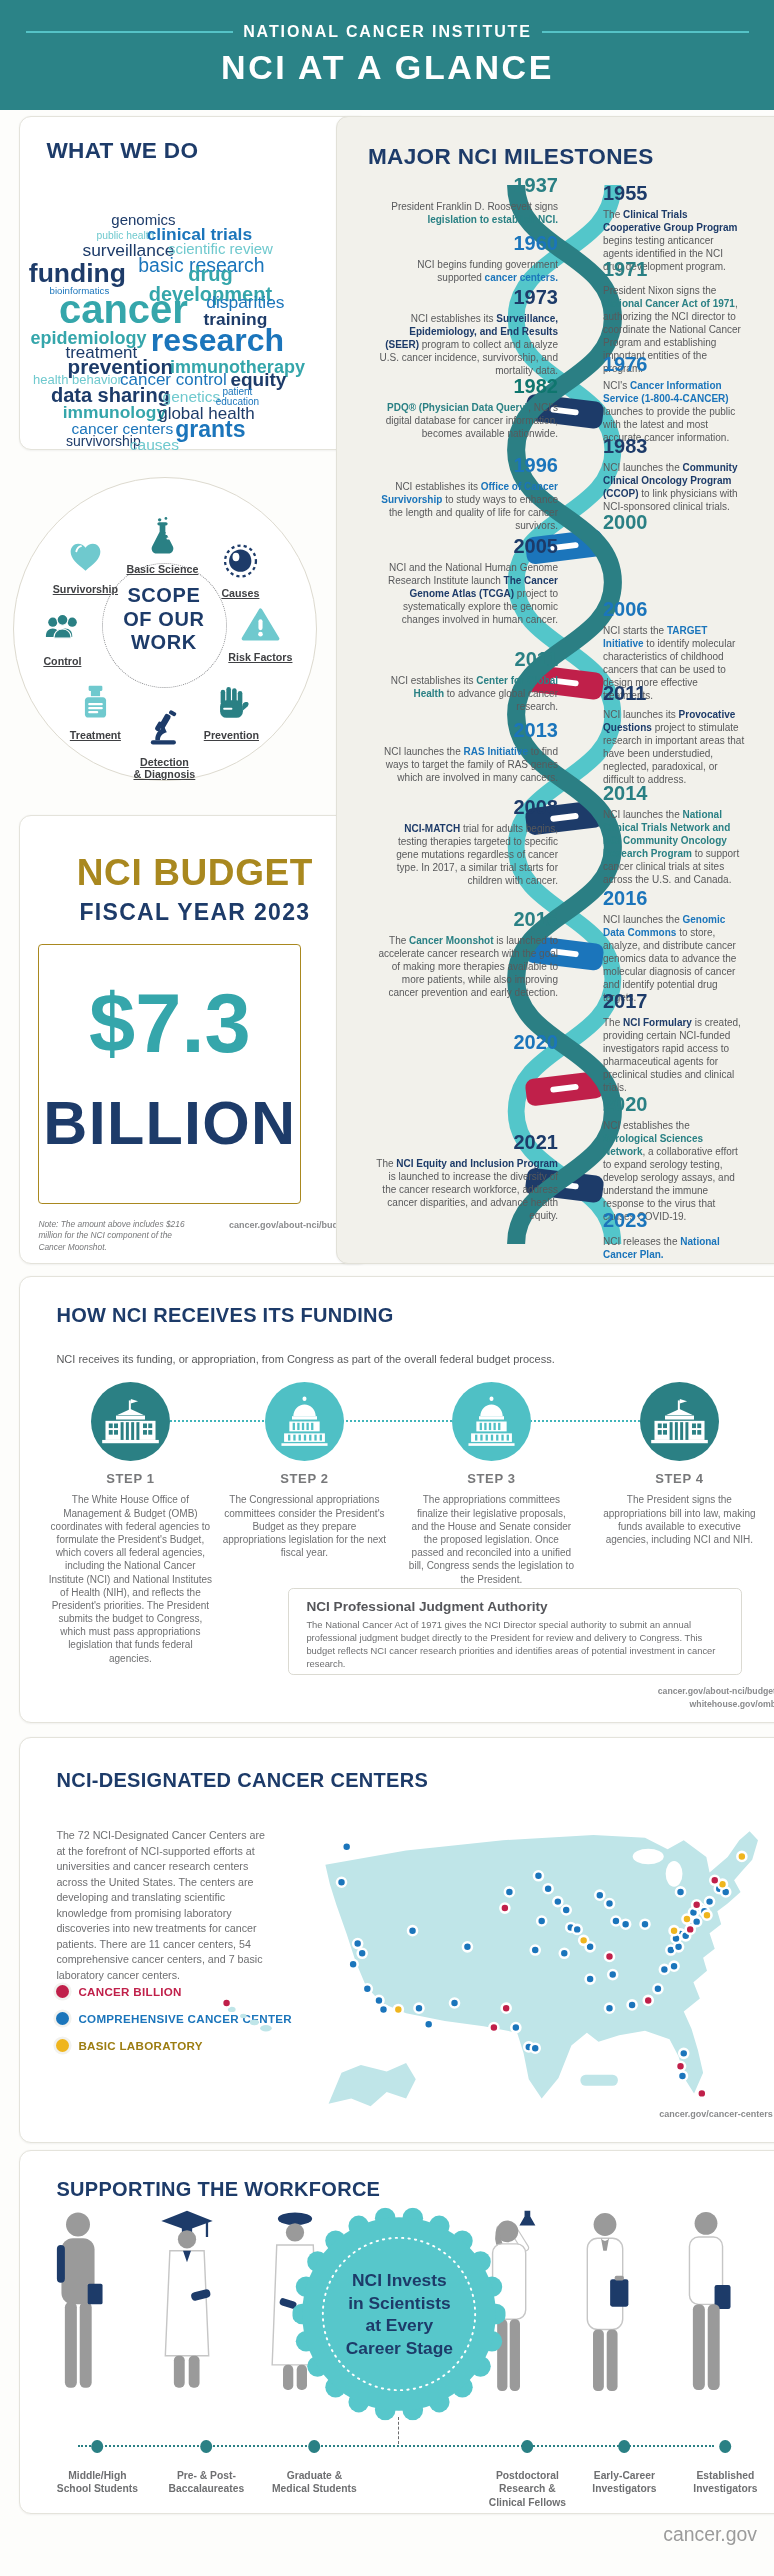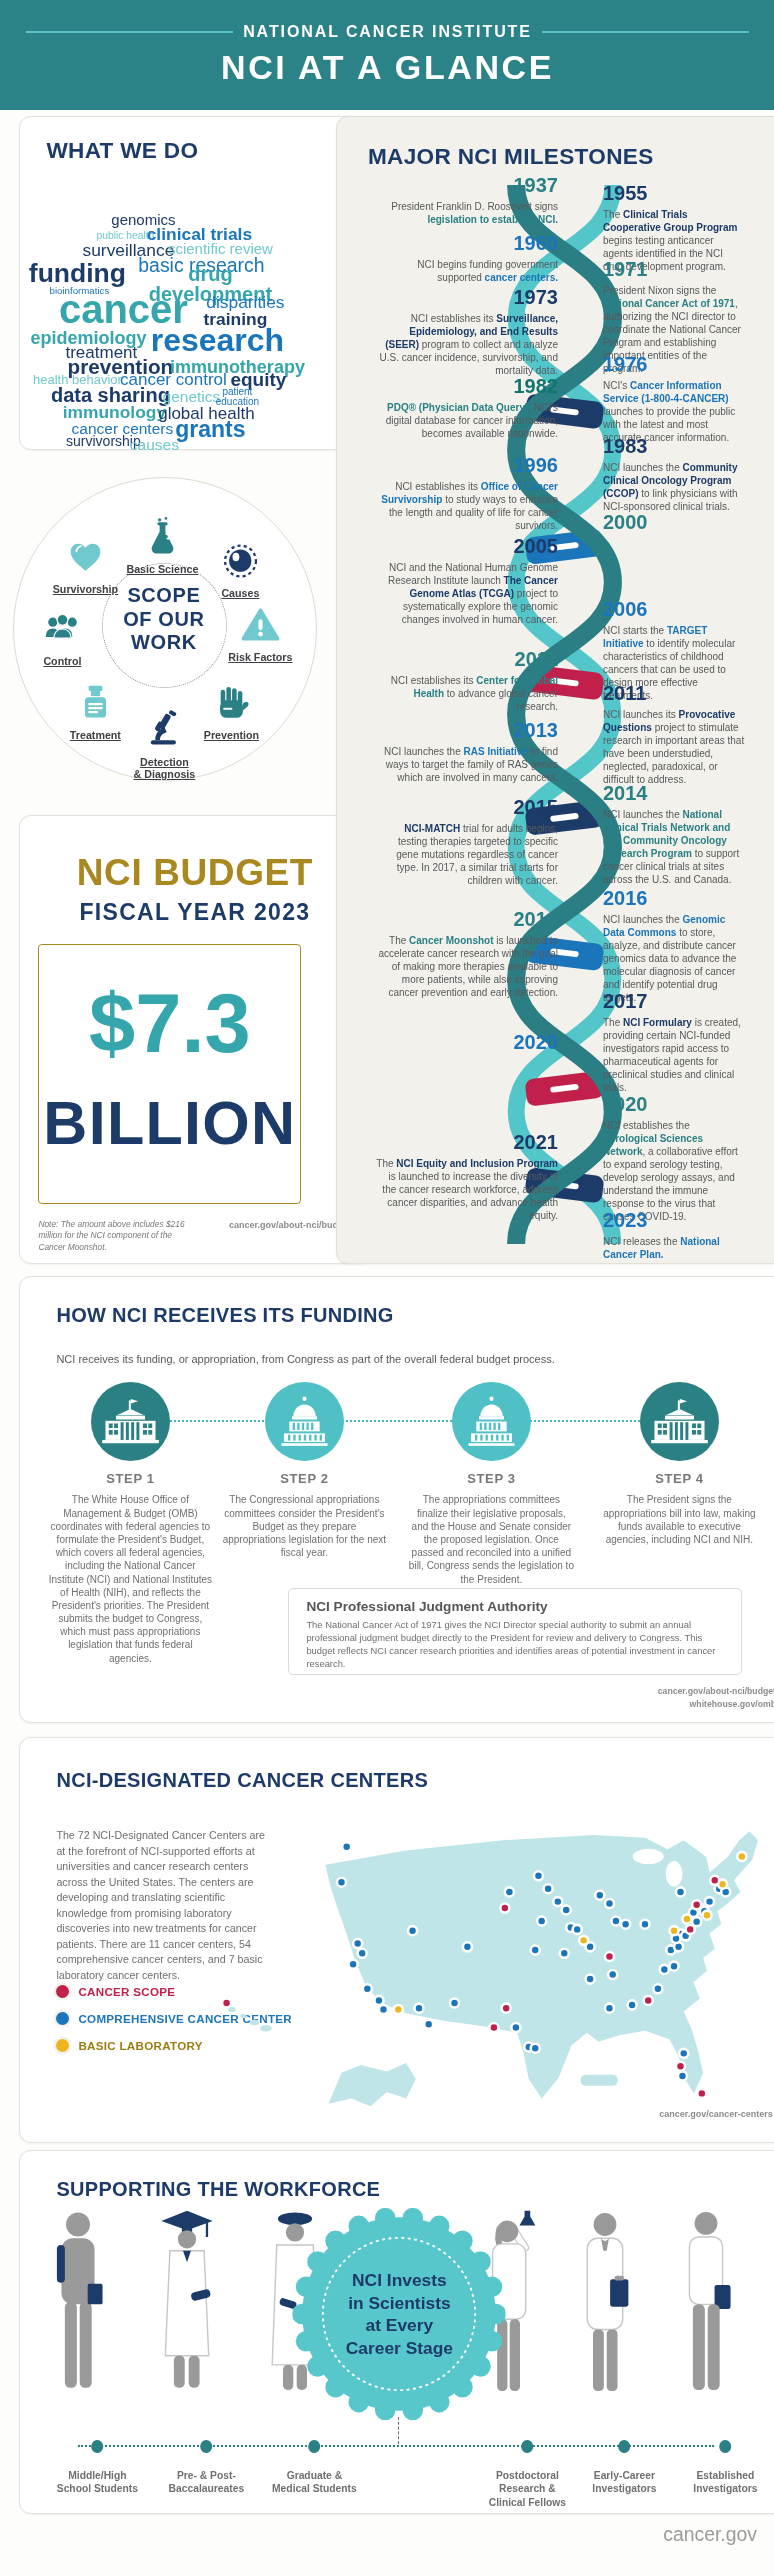--- a/index.html
+++ b/index.html
@@ -280,21 +280,21 @@
         </div>
         <div class="ms-item ms-left" style="top: 531px;">
           <h3 style="color: rgb(42, 128, 132);">2011</h3>
           <p>NCI establishes its <b class="hl" style="color: rgb(42, 128, 132);">Center for Global Health</b> to advance global cancer research.</p>
         </div>
         <div class="ms-item ms-left" style="top: 602px;">
           <h3 style="color: rgb(27, 117, 187);">2013</h3>
           <p>NCI launches the <b class="hl" style="color: rgb(27, 117, 187);">RAS Initiative</b> to find ways to target the family of RAS genes which are involved in many cancers.</p>
         </div>
         <div class="ms-item ms-left" style="top: 679px;">
-          <h3 style="color: rgb(29, 59, 105);">2015</h3>
+          <h3 style="color: rgb(29, 59, 105);">2008</h3>
           <p><b class="hl" style="color: rgb(29, 59, 105);">NCI-MATCH</b> trial for adults begins, testing therapies targeted to specific gene mutations regardless of cancer type. In 2017, a similar trial starts for children with cancer.</p>
         </div>
         <div class="ms-item ms-left" style="top: 791px;">
           <h3 style="color: rgb(42, 128, 132);">2016</h3>
           <p>The <b class="hl" style="color: rgb(42, 128, 132);">Cancer Moonshot</b> is launched to accelerate cancer research with the goal of making more therapies available to more patients, while also improving cancer prevention and early detection.</p>
         </div>
         <div class="ms-item ms-left" style="top: 914px;">
           <h3 style="color: rgb(27, 117, 187);">2020</h3>
         </div>
         <div class="ms-item ms-left" style="top: 1014px;">
@@ -468,21 +468,21 @@
       <div>whitehouse.gov/omb</div>
     </div>
   </div>
 
   <div class="panel map-panel">
     <div class="sec-title map-title">NCI-DESIGNATED CANCER CENTERS</div>
     <div class="map-body">The 72 NCI-Designated Cancer Centers are at the forefront of NCI-supported efforts at universities and cancer research centers across the United States. The centers are developing and translating scientific knowledge from promising laboratory discoveries into new treatments for cancer patients. There are 11 cancer centers, 54 comprehensive cancer centers, and 7 basic laboratory cancer centers.</div>
     <div class="legend" id="legend">
         <div class="legend-item">
           <span class="dotc" style="background:#c0204a"></span>
-          <span class="ltxt" style="color:#c0204a">CANCER SCOPE</span>
+          <span class="ltxt" style="color:#c0204a">CANCER BILLION</span>
         </div>
         <div class="legend-item">
           <span class="dotc" style="background:#1b75bb"></span>
           <span class="ltxt" style="color:#1b75bb">COMPREHENSIVE CANCER CENTER</span>
         </div>
         <div class="legend-item">
           <span class="dotc" style="background:#efb51e"></span>
           <span class="ltxt" style="color:#9c7d11">BASIC LABORATORY</span>
         </div>
       </div>

